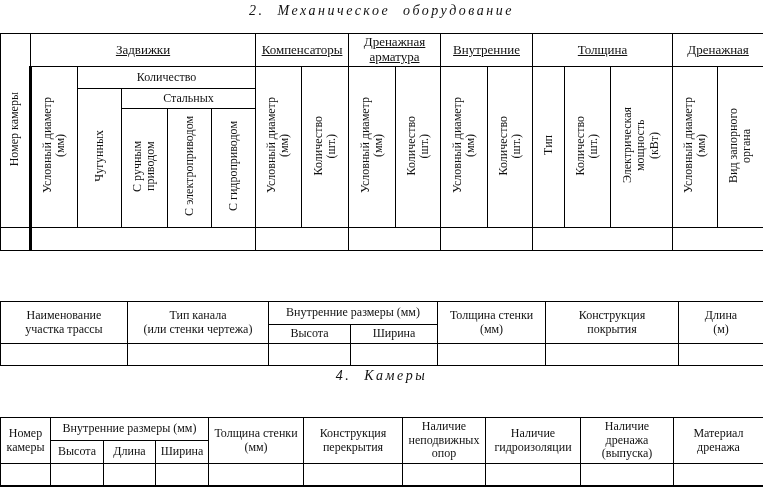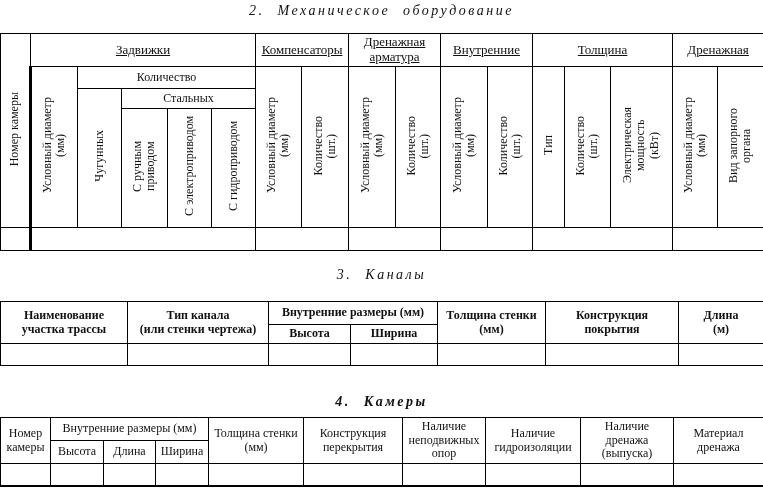--- a/index.html
+++ b/index.html
@@ -45,26 +45,26 @@
   .rot {
     display: inline-block;
     writing-mode: vertical-rl;
     transform: rotate(180deg);
     font-size: 12px;
     line-height: 1.12;
     white-space: pre-line;
   }
   .bL2 { border-left: 3px solid #000 !important; }
   .t1 { top: 33px; }
-  .t2 { top: 301px; font-weight: bold; }
+  .t2 { top: 301px; }
   .t3 { top: 417px; padding-left: 12px; }
   .t3 { border-bottom: 2px solid #000; }
   #title1 { top: 3px; }
   #title2 { top: 267px; }
-  #title3 { top: 394px; font-weight: bold; }
+  #title3 { top: 368px; }
 </style>
 </head>
 <body>
 
 <div class="page">
 
   <div class="sec-title" id="title1">2. Механическое оборудование</div>
 
   <table class="grid t1">
     <colgroup>
@@ -139,21 +139,20 @@
         <td colspan="5" class="bL2"></td>
         <td colspan="2"></td>
         <td colspan="2"></td>
         <td colspan="2"></td>
         <td colspan="3"></td>
         <td colspan="2"></td>
       </tr>
     </tbody>
   </table>
 
-  <div class="sec-title" id="title2">3. Каналы</div>
 
   <table class="grid t2">
     <colgroup>
       <col style="width:127px">
         <col style="width:141px">
         <col style="width:82px">
         <col style="width:87px">
       <col style="width:108px">
         <col style="width:133px">
         <col style="width:85px">

